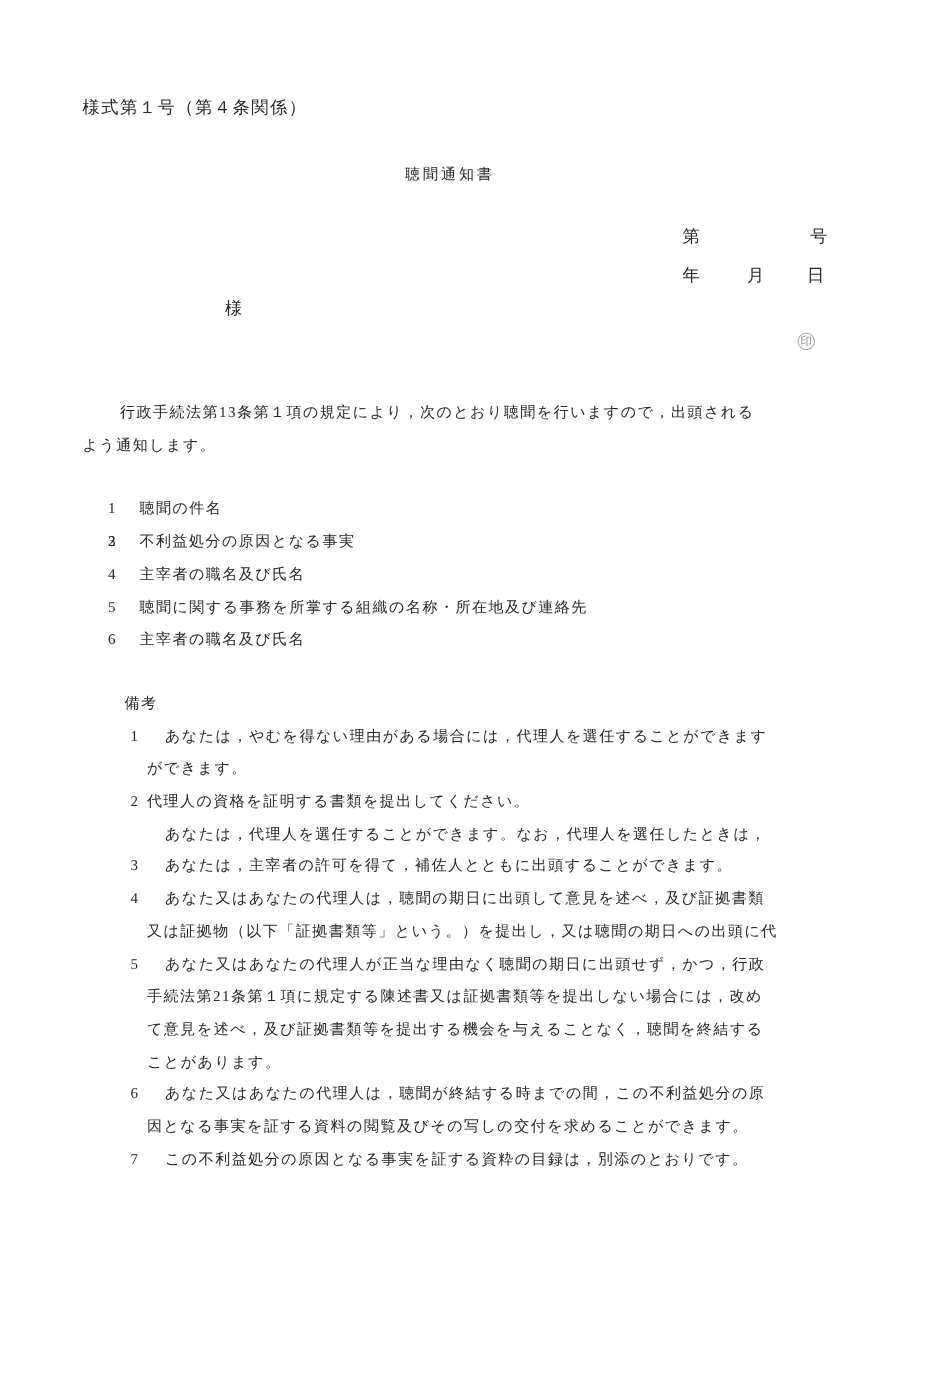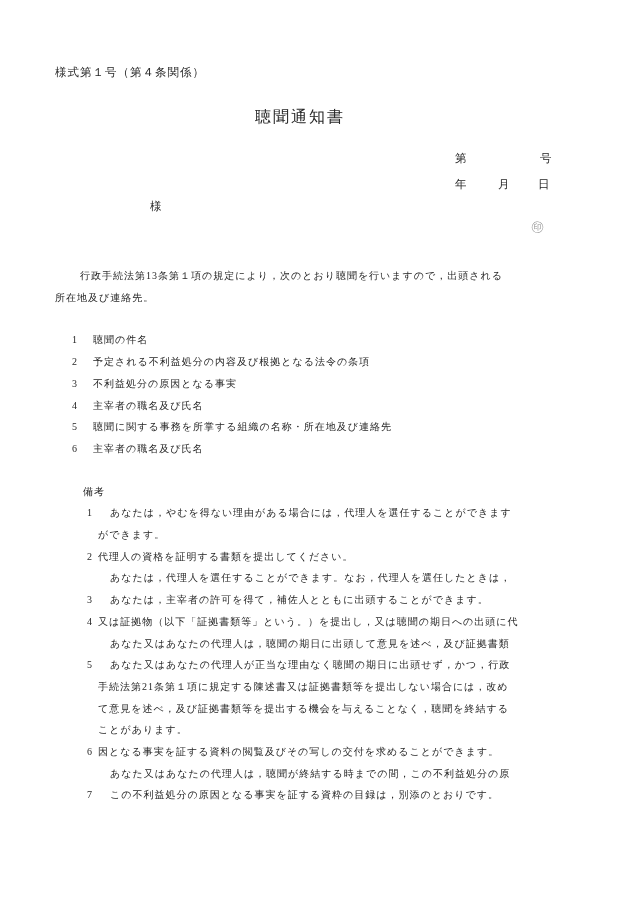--- a/index.html
+++ b/index.html
@@ -11,21 +11,21 @@
     position:relative;
     overflow:hidden;
   }
   .page{position:absolute;inset:0;background:#ffffff;}
   .txt{font-size:11.5px;letter-spacing:1px;line-height:12px;}
   .abs{position:absolute;white-space:nowrap;}
 
   .form-label{left:55px;top:66px;text-align:center;}
   .doc-title{
     left:0;top:110px;width:600px;text-align:center;
-    font-size:16px;letter-spacing:2px;line-height:13px;
+    font-size:10px;letter-spacing:2px;line-height:13px;
   }
   .num-prefix{left:455px;top:152px;}
   .num-suffix{left:540px;top:152px;}
   .date-year{left:455px;top:178px;}
   .date-month{left:498px;top:178px;}
   .date-day{left:538px;top:178px;}
   .addressee{left:150px;top:200px;}
   .seal{
     left:531px;top:220px;
     font-size:13px;color:#8f8f8f;letter-spacing:0;line-height:13px;
@@ -66,31 +66,30 @@
   <span class="abs txt date-day">日</span>
 
   <span class="abs txt addressee">様</span>
 
   <span class="abs seal">㊞</span>
 
   <div class="content">
 
     <div class="body-par">
       <div class="line first">行政手続法第13条第１項の規定により，次のとおり聴聞を行いますので，出頭される</div>
-      <div class="line">所在地及び連絡先。</div>
+      <div class="line">よう通知します。</div>
     </div>
 
     <div class="list">
       <div class="list-item">
         <span class="lnum">1</span>
         <span>聴聞の件名</span>
       </div>
       <div class="list-item">
         <span class="lnum">2</span>
-        <span>予定される不利益処分の内容及び根拠となる法令の条項</span>
       </div>
       <div class="list-item">
         <span class="lnum">3</span>
         <span>不利益処分の原因となる事実</span>
       </div>
       <div class="list-item">
         <span class="lnum">4</span>
         <span>主宰者の職名及び氏名</span>
       </div>
       <div class="list-item">
@@ -119,36 +118,36 @@
         <div class="rline first">あなたは，代理人を選任することができます。なお，代理人を選任したときは，</div>
       </div>
 
       <div class="remark-item">
         <span class="rnum">3</span>
         <div class="rline first">あなたは，主宰者の許可を得て，補佐人とともに出頭することができます。</div>
       </div>
 
       <div class="remark-item">
         <span class="rnum">4</span>
+        <div class="rline first">あなた又はあなたの代理人は，聴聞の期日に出頭して意見を述べ，及び証拠書類</div>
         <div class="rline">又は証拠物（以下「証拠書類等」という。）を提出し，又は聴聞の期日への出頭に代</div>
-        <div class="rline first">あなた又はあなたの代理人は，聴聞の期日に出頭して意見を述べ，及び証拠書類</div>
       </div>
 
       <div class="remark-item">
         <span class="rnum">5</span>
         <div class="rline first">あなた又はあなたの代理人が正当な理由なく聴聞の期日に出頭せず，かつ，行政</div>
         <div class="rline">手続法第21条第１項に規定する陳述書又は証拠書類等を提出しない場合には，改め</div>
         <div class="rline">て意見を述べ，及び証拠書類等を提出する機会を与えることなく，聴聞を終結する</div>
         <div class="rline">ことがあります。</div>
       </div>
 
       <div class="remark-item">
         <span class="rnum">6</span>
+        <div class="rline first">あなた又はあなたの代理人は，聴聞が終結する時までの間，この不利益処分の原</div>
         <div class="rline">因となる事実を証する資料の閲覧及びその写しの交付を求めることができます。</div>
-        <div class="rline first">あなた又はあなたの代理人は，聴聞が終結する時までの間，この不利益処分の原</div>
       </div>
 
       <div class="remark-item">
         <span class="rnum">7</span>
         <div class="rline first">この不利益処分の原因となる事実を証する資粋の目録は，別添のとおりです。</div>
       </div>
 
     </div>
   </div>
 </div>

